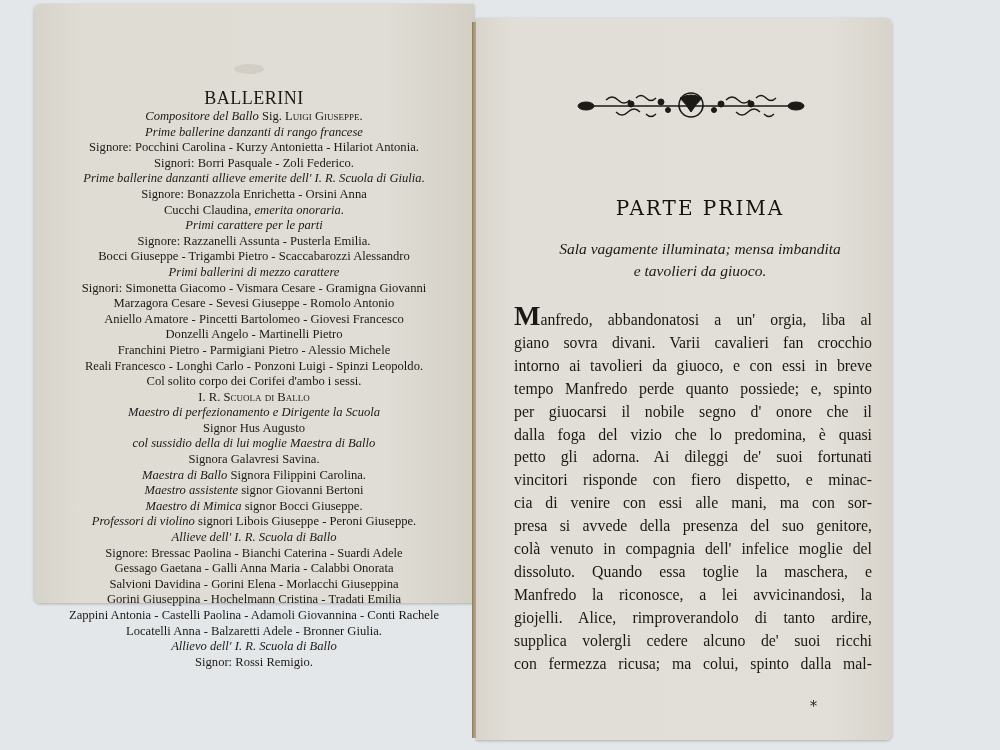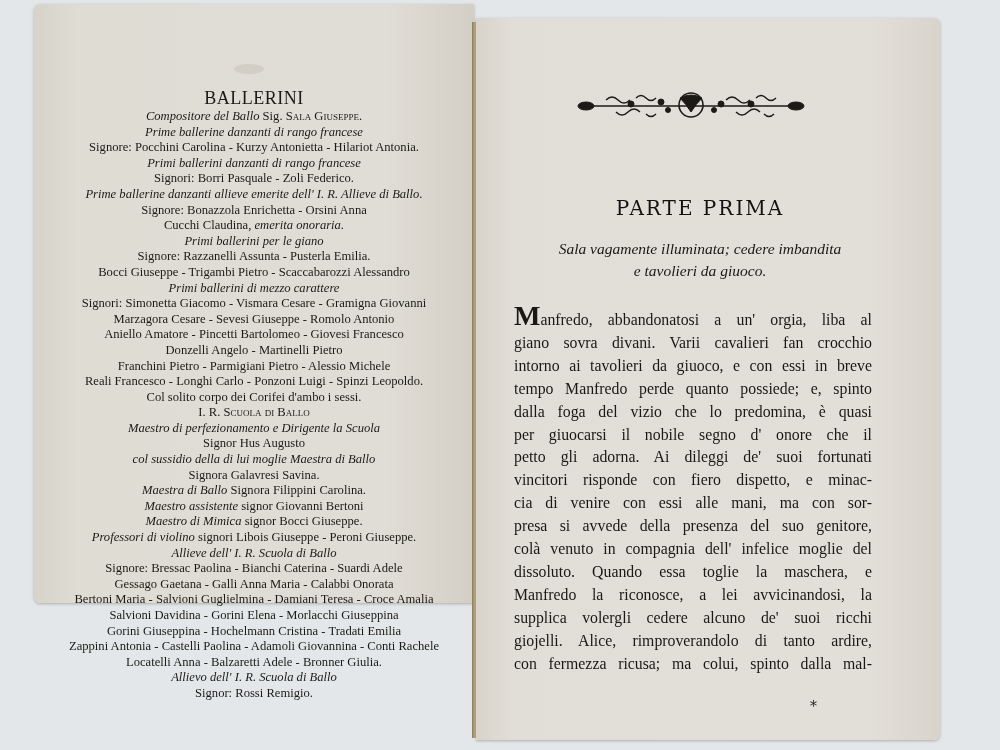--- a/index.html
+++ b/index.html
@@ -11,24 +11,23 @@
   .page {
     position:absolute; background:#dcd9d2;
     box-shadow: 0 1px 3px rgba(0,0,0,0.25);
   }
   #left-page {
     left:34px; top:4px; width:440px; height:599px;
     background: linear-gradient(90deg,#d6d3cb 0%,#dfdcd4 10%,#e0ddd6 80%,#d3cfc5 100%);
     border-radius:6px 0 0 6px;
   }
   #right-page {
-    left:476px; top:18px; width:448px; height:722px;
+    left:476px; top:18px; width:416px; height:722px;
     background: linear-gradient(90deg,#d8d4cb 0%,#e1ded7 8%,#e2dfd8 85%,#d8d4cc 100%);
     border-radius:0 6px 6px 0;
-    padding-left:16px;
   }
   .spine {
     position:absolute; left:472px; top:22px; width:5px; height:716px;
     background:linear-gradient(90deg,#8a7a5c,#b8a682,#cbbd9d);
   }
   .left-col {
     position:absolute; left:0; top:84px; width:440px;
     text-align:center; color:#1c1a17;
     font-family:"Liberation Serif", serif; font-size:12.6px; line-height:15.6px;
   }
@@ -60,29 +59,28 @@
   .stain { position:absolute; border-radius:50%; background:rgba(120,110,90,0.12); }
 </style>
 </head>
 <body>
 
 <div class="page" id="left-page">
   <div class="stain" style="left:200px;top:60px;width:30px;height:10px;"></div>
   <div class="left-col">
     <div class="title">BALLERINI</div>
     <div id="left-lines">
-        <div><span class="it">Compositore del Ballo</span><span> Sig. </span><span class="sc">Sala Giuseppe.</span></div>
+        <div><span class="it">Compositore del Ballo</span><span> Sig. </span><span class="sc">Luigi Giuseppe.</span></div>
         <div><span class="it">Prime ballerine danzanti di rango francese</span></div>
         <div><span>Signore: Pocchini Carolina - Kurzy Antonietta - Hilariot Antonia.</span></div>
-        <div><span class="it">Primi ballerini danzanti di rango francese</span></div>
         <div><span>Signori: Borri Pasquale - Zoli Federico.</span></div>
-        <div><span class="it">Prime ballerine danzanti allieve emerite dell' I. R. Allieve di Ballo.</span></div>
+        <div><span class="it">Prime ballerine danzanti allieve emerite dell' I. R. Scuola di Giulia.</span></div>
         <div><span>Signore: Bonazzola Enrichetta - Orsini Anna</span></div>
         <div><span>Cucchi Claudina, </span><span class="it">emerita onoraria.</span></div>
-        <div><span class="it">Primi ballerini per le giano</span></div>
+        <div><span class="it">Primi carattere per le parti</span></div>
         <div><span>Signore: Razzanelli Assunta - Pusterla Emilia.</span></div>
         <div><span>Bocci Giuseppe - Trigambi Pietro - Scaccabarozzi Alessandro</span></div>
         <div><span class="it">Primi ballerini di mezzo carattere</span></div>
         <div><span>Signori: Simonetta Giacomo - Vismara Cesare - Gramigna Giovanni</span></div>
         <div><span>Marzagora Cesare - Sevesi Giuseppe - Romolo Antonio</span></div>
         <div><span>Aniello Amatore - Pincetti Bartolomeo - Giovesi Francesco</span></div>
         <div><span>Donzelli Angelo  -  Martinelli Pietro</span></div>
         <div><span>Franchini Pietro - Parmigiani Pietro - Alessio Michele</span></div>
         <div><span>Reali Francesco - Longhi Carlo - Ponzoni Luigi - Spinzi Leopoldo.</span></div>
         <div><span>Col solito corpo dei Corifei d'ambo i sessi.</span></div>
@@ -91,21 +89,20 @@
         <div><span>Signor Hus Augusto</span></div>
         <div><span class="it">col sussidio della di lui moglie Maestra di Ballo</span></div>
         <div><span>Signora Galavresi Savina.</span></div>
         <div><span class="it">Maestra di Ballo</span><span> Signora Filippini Carolina.</span></div>
         <div><span class="it">Maestro assistente</span><span> signor Giovanni Bertoni</span></div>
         <div><span class="it">Maestro di Mimica</span><span> signor Bocci Giuseppe.</span></div>
         <div><span class="it">Professori di violino</span><span> signori Libois Giuseppe - Peroni Giuseppe.</span></div>
         <div><span class="it">Allieve dell' I. R. Scuola di Ballo</span></div>
         <div><span>Signore: Bressac Paolina - Bianchi Caterina - Suardi Adele</span></div>
         <div><span>Gessago Gaetana - Galli Anna Maria - Calabbi Onorata</span></div>
-        <div><span>Bertoni Maria - Salvioni Guglielmina - Damiani Teresa - Croce Amalia</span></div>
         <div><span>Salvioni Davidina - Gorini Elena - Morlacchi Giuseppina</span></div>
         <div><span>Gorini Giuseppina - Hochelmann Cristina - Tradati Emilia</span></div>
         <div><span>Zappini Antonia - Castelli Paolina - Adamoli Giovannina - Conti Rachele</span></div>
         <div><span>Locatelli Anna - Balzaretti Adele - Bronner Giulia.</span></div>
         <div><span class="it">Allievo dell' I. R. Scuola di Ballo</span></div>
         <div><span>Signor: Rossi Remigio.</span></div>
       </div>
   </div>
 </div>
 
@@ -124,35 +121,35 @@
       <circle cx="55" cy="14" r="3"></circle>
         <circle cx="85" cy="12" r="3"></circle>
         <circle cx="92" cy="20" r="2.5"></circle>
       <circle cx="145" cy="14" r="3"></circle>
         <circle cx="138" cy="20" r="2.5"></circle>
         <circle cx="175" cy="14" r="3"></circle>
     </g>
   </svg>
   <div class="part-title">PARTE PRIMA</div>
   <div class="scene">
-    <div>Sala vagamente illuminata; cedere imbandita</div>
+    <div>Sala vagamente illuminata; mensa imbandita</div>
     <div>e tavolieri da giuoco.</div>
   </div>
   <div class="body-text" id="body-lines">
       <span class="line"><span class="dropcap">M</span><span>anfredo, abbandonatosi a un' orgia, liba al</span></span>
       <span class="line"><span>giano sovra divani. Varii cavalieri fan crocchio</span></span>
       <span class="line"><span>intorno ai tavolieri da giuoco, e con essi in breve</span></span>
       <span class="line"><span>tempo Manfredo perde quanto possiede; e, spinto</span></span>
+      <span class="line"><span>per giuocarsi il nobile segno d' onore che il</span></span>
       <span class="line"><span>dalla foga del vizio che lo predomina, è quasi</span></span>
-      <span class="line"><span>per giuocarsi il nobile segno d' onore che il</span></span>
       <span class="line"><span>petto gli adorna. Ai dileggi de' suoi fortunati</span></span>
       <span class="line"><span>vincitori risponde con fiero dispetto, e minac-</span></span>
       <span class="line"><span>cia di venire con essi alle mani, ma con sor-</span></span>
       <span class="line"><span>presa si avvede della presenza del suo genitore,</span></span>
       <span class="line"><span>colà venuto in compagnia dell' infelice moglie del</span></span>
       <span class="line"><span>dissoluto. Quando essa toglie la maschera, e</span></span>
       <span class="line"><span>Manfredo la riconosce, a lei avvicinandosi, la</span></span>
+      <span class="line"><span>giojelli. Alice, rimproverandolo di tanto ardire,</span></span>
       <span class="line"><span>supplica volergli cedere alcuno de' suoi ricchi</span></span>
-      <span class="line"><span>giojelli. Alice, rimproverandolo di tanto ardire,</span></span>
       <span class="line"><span>con fermezza ricusa; ma colui, spinto dalla mal-</span></span>
     </div>
   <div class="signature">*</div>
 </div>
 
 </body></html>

